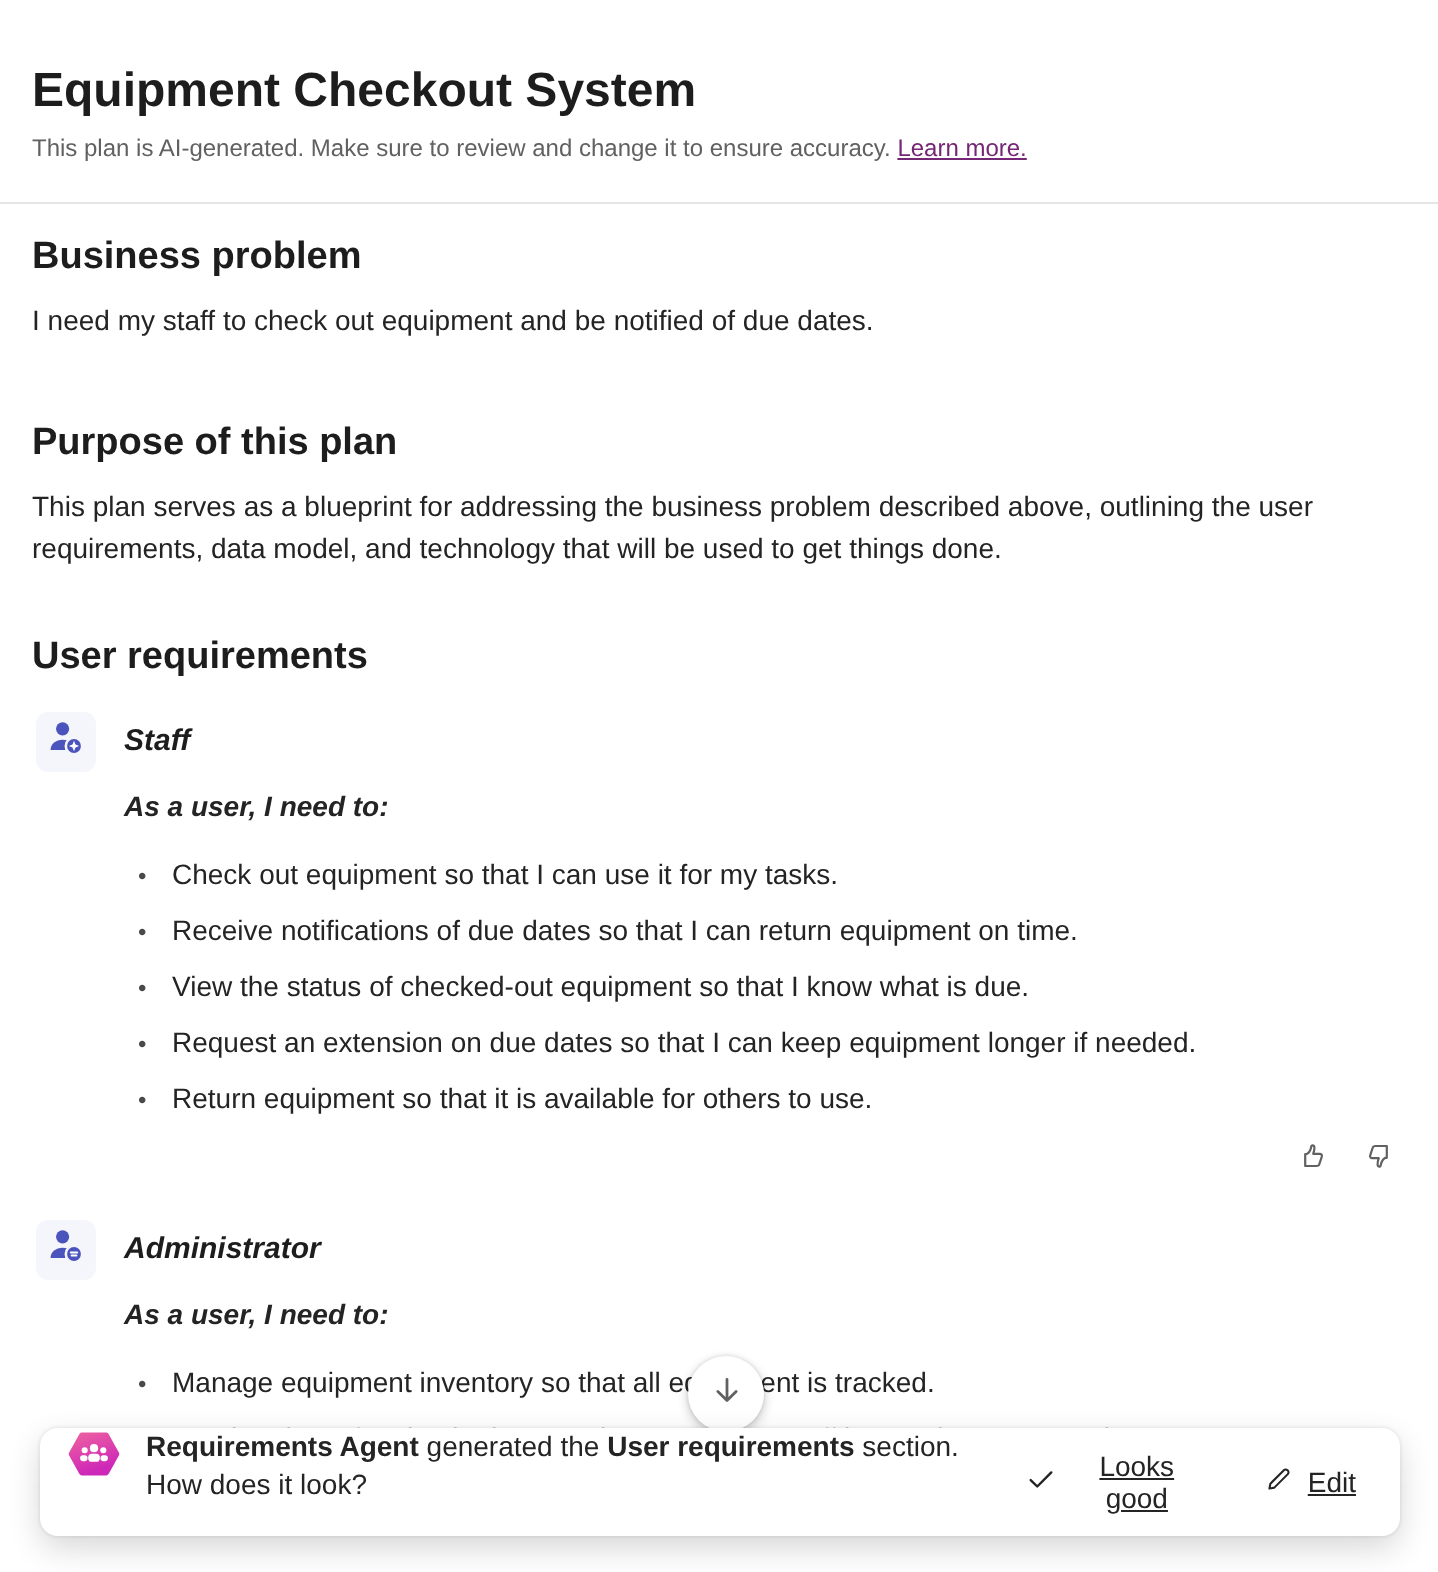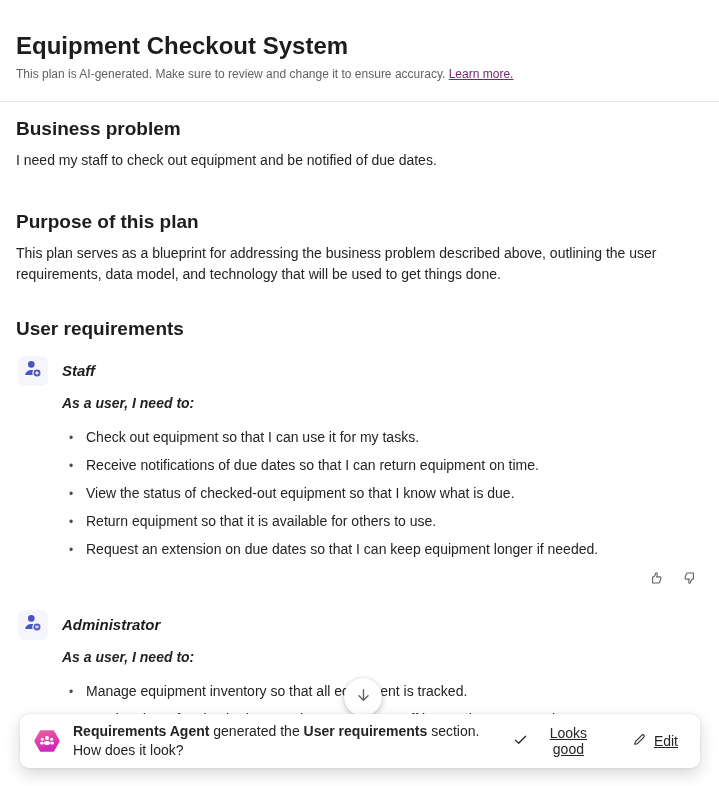--- a/index.html
+++ b/index.html
@@ -50,21 +50,21 @@
     border-radius:50%; background:#ffffff; border:none; cursor:pointer;
     box-shadow:0 2px 6px rgba(0,0,0,.22), 0 0 2px rgba(0,0,0,.12);
     display:flex; align-items:center; justify-content:center;
   }
 
   
   .toast {
     position:absolute; left:20px; top:714px; width:680px; height:54px;
     background:#ffffff; border-radius:9px;
     box-shadow:0 0 2px rgba(0,0,0,.12), 0 6px 16px rgba(0,0,0,.16);
-    display:flex; align-items:center; padding:0 20px 0 14px;
+    display:flex; padding:0 20px 0 14px;
   }
   .toast-icon { flex:0 0 26px; margin-right:13px; line-height:0; }
   .toast-text { font-size:14px; line-height:19px; width:452px; color:#242424; }
   .toast-text b { font-weight:bold; }
   .toast-actions { display:flex; align-items:center; margin-left:auto; gap:26px; }
   .toast-btn {
     display:flex; align-items:center; gap:7px; background:none; border:none;
     font-family:inherit; font-size:14px; color:#242424; cursor:pointer; padding:4px 2px;text-decoration:underline;
   }
 </style>
@@ -97,22 +97,22 @@
         </svg>
       </span>
     </div>
     <div class="persona-body">
       <div class="persona-name">Staff</div>
       <div class="persona-prompt">As a user, I need to:</div>
       <ul class="needs">
         <li>Check out equipment so that I can use it for my tasks.</li>
         <li>Receive notifications of due dates so that I can return equipment on time.</li>
         <li>View the status of checked-out equipment so that I know what is due.</li>
+        <li>Request an extension on due dates so that I can keep equipment longer if needed.</li>
         <li>Return equipment so that it is available for others to use.</li>
-        <li>Request an extension on due dates so that I can keep equipment longer if needed.</li>
       </ul>
       <div class="feedback-row">
         <button class="icon-btn">
           <span>
             <svg width="16" height="16" viewBox="0 0 16 16" fill="none" stroke="#616161" stroke-width="1.1" stroke-linejoin="round" stroke-linecap="round">
               <path d="M4.6 7.1 V13 M4.6 7.3 C6.1 6.9 7.3 5.3 7.6 3.4 C7.7 2.4 9.1 2.5 9.2 3.6 C9.3 4.7 9 5.9 8.6 6.9 H11.9 C12.7 6.9 13.1 7.6 12.9 8.3 L11.7 12 C11.5 12.7 11 13 10.3 13 H4.6"></path>
             </svg>
           </span>
         </button>
         <button class="icon-btn">

